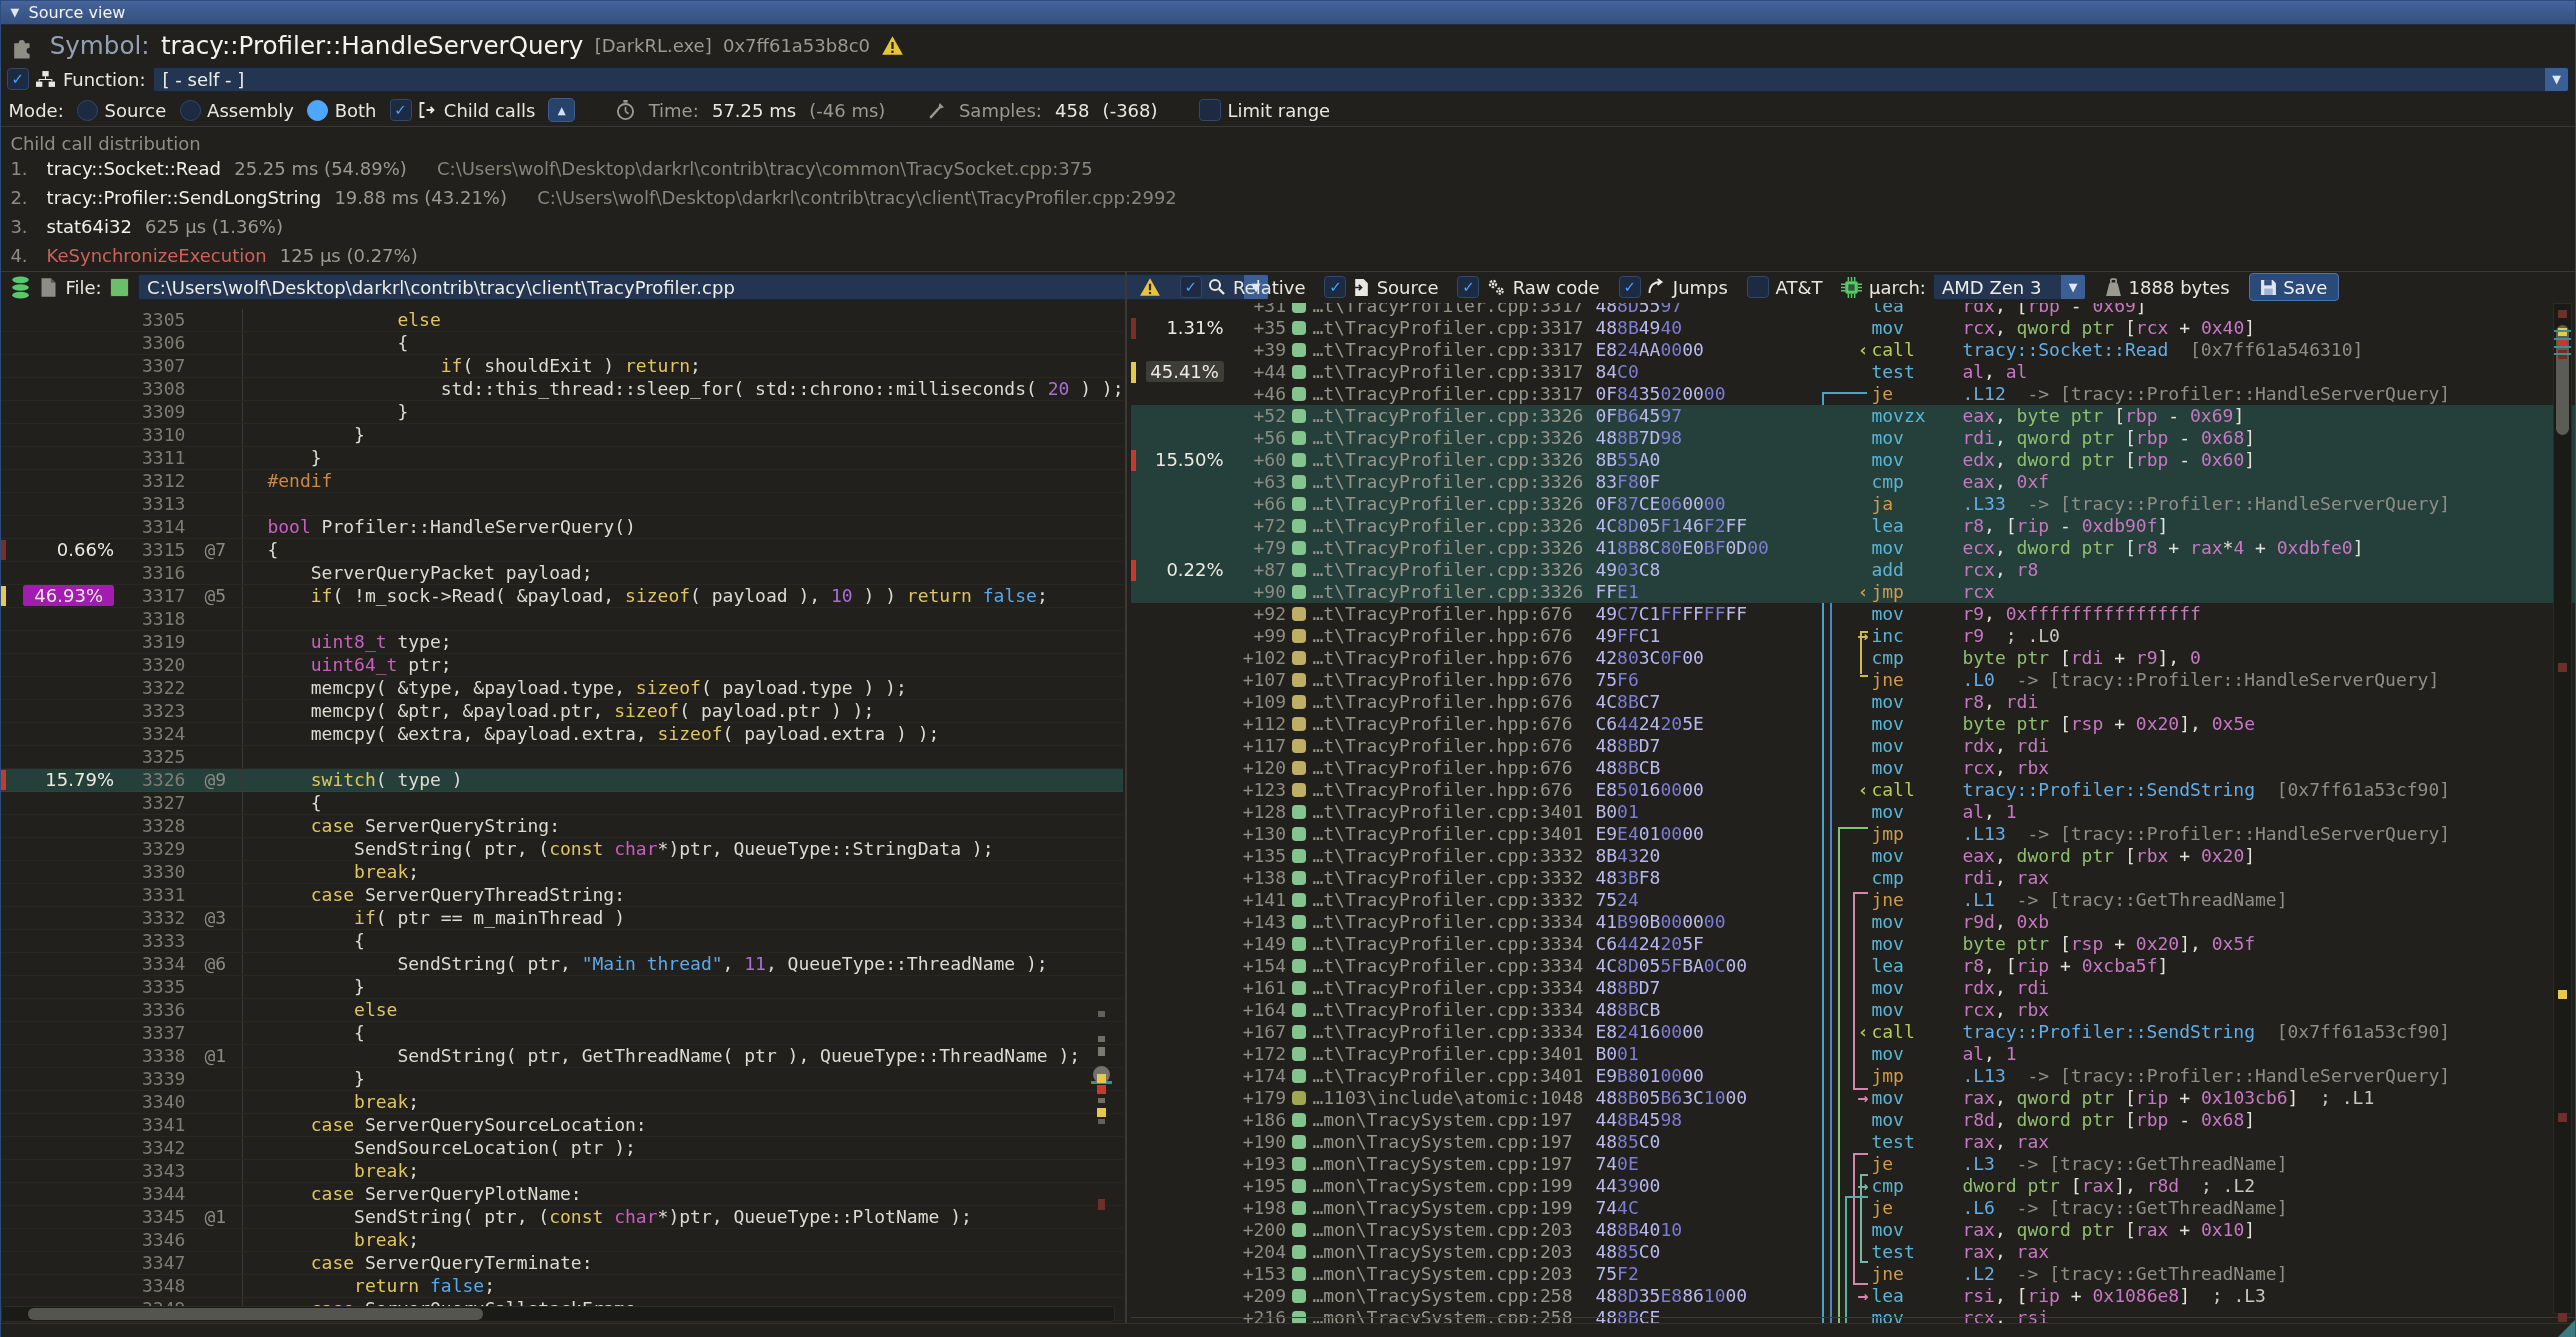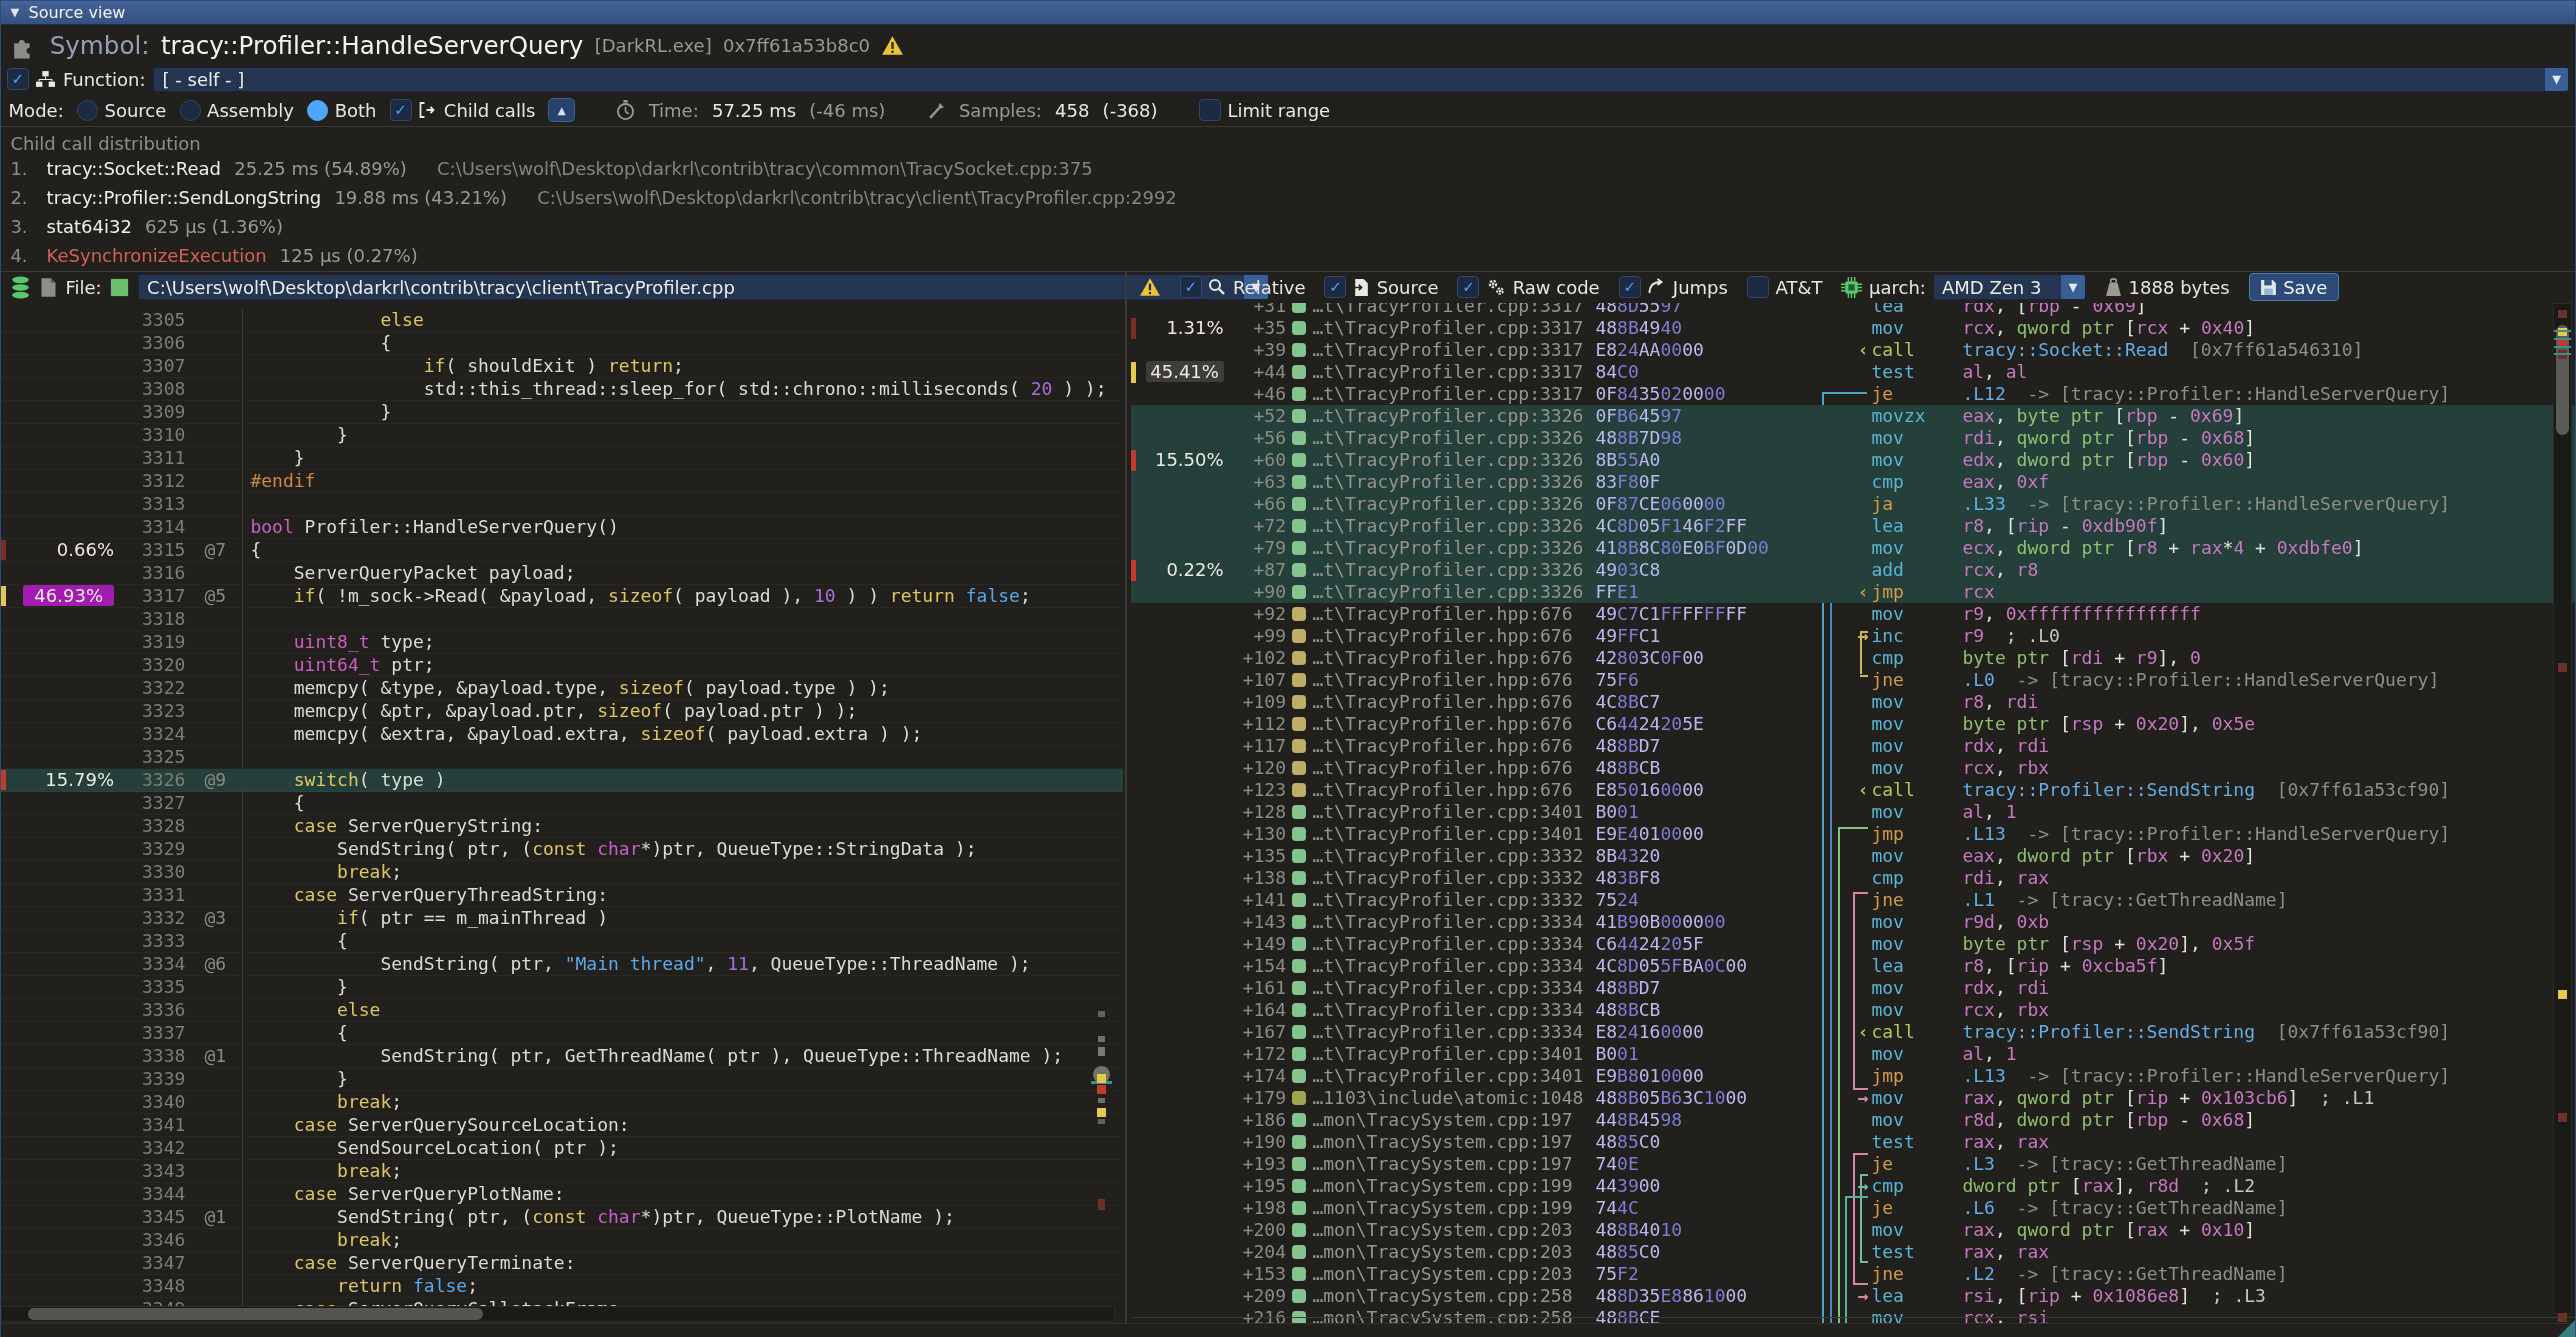--- a/index.html
+++ b/index.html
@@ -58,21 +58,21 @@
   .asm-pane{position:absolute;left:1130px;top:0;right:0;bottom:0;overflow:hidden;}
   
   .srow{display:flex;height:22px;line-height:22px;font-family:"DejaVu Sans Mono",monospace;font-size:18px;
     border-bottom:0.9px solid rgba(150,150,135,0.06);position:relative;}
   .srow.hl{background:#25403a;}
   .s-bar{position:absolute;left:0;top:0.9px;bottom:0.9px;width:4.7px;}
   .s-pct{width:113px;text-align:right;padding-right:9.4px;font-family:"DejaVu Sans",sans-serif;color:#eceae2;flex:none;}
   .s-pct .box{background:#a21caf;border-radius:2.8px;padding:0 11px;}
   .s-num{width:62px;text-align:right;color:#7d7d76;flex:none;}
   .s-ann{width:57px;padding-left:19px;color:#8a8a82;flex:none;box-sizing:border-box;}
-  .s-code{flex:1;border-left:0.9px solid #3a3a35;padding-left:7px;white-space:pre;color:#dcdcd4;}
+  .s-code{flex:1;border-left:0.9px solid #3a3a35;padding-left:24px;white-space:pre;color:#dcdcd4;}
   .st{color:#5fa8e8}.pp{color:#cc8844}.kw{color:#e0c661}.kb{color:#56a8f0}.ty{color:#c95fc1}.nm{color:#a86fd6}
   
   .arow{display:flex;height:22px;line-height:22px;font-family:"DejaVu Sans Mono",monospace;font-size:18px;position:relative;}
   .arow.hl{background:#25403a;}
   .a-pct{width:102px;text-align:right;padding-right:9.4px;font-family:"DejaVu Sans",sans-serif;color:#eceae2;flex:none;box-sizing:border-box;}
   .a-pct .box{background:#3e3e38;border-radius:2.8px;padding:0 4.7px;}
   .a-bar{position:absolute;left:0;top:0.9px;bottom:0.9px;width:4.7px;}
   .a-off{width:53px;text-align:right;color:#8c8c84;flex:none;}
   .a-ic{width:26.4px;display:flex;align-items:center;justify-content:center;flex:none;}
   .a-ic span{width:14px;height:14px;border-radius:3.8px;display:block;}

